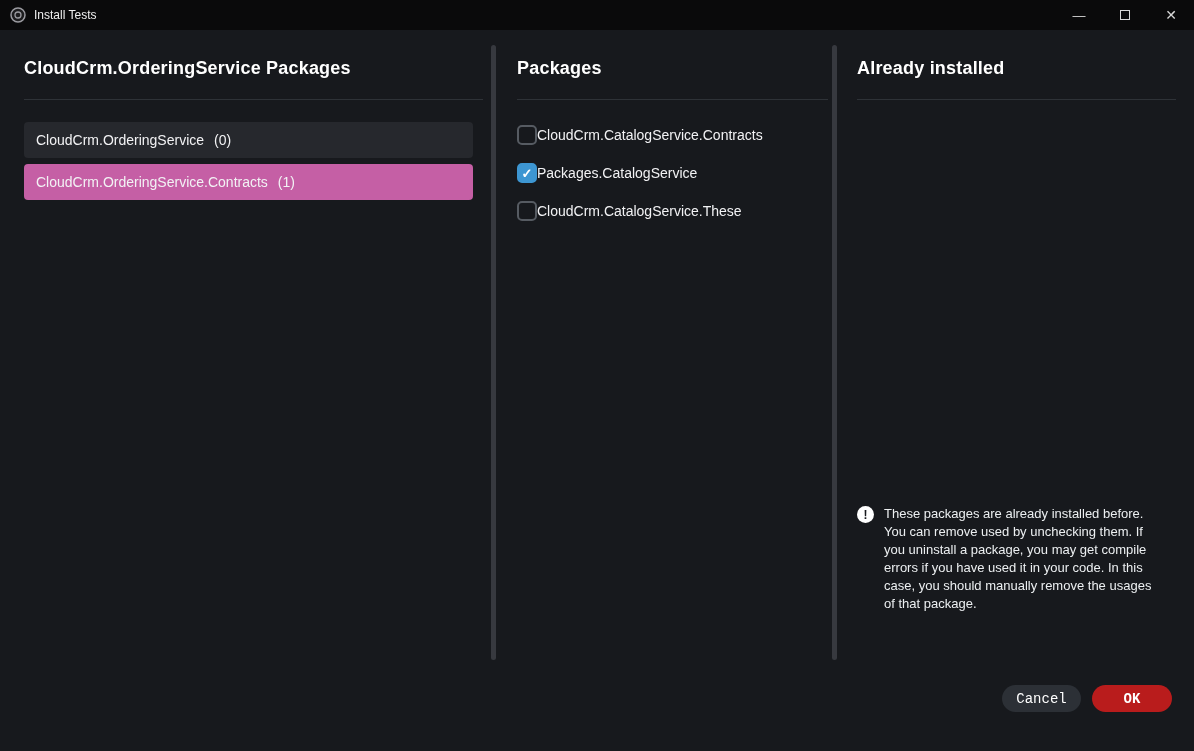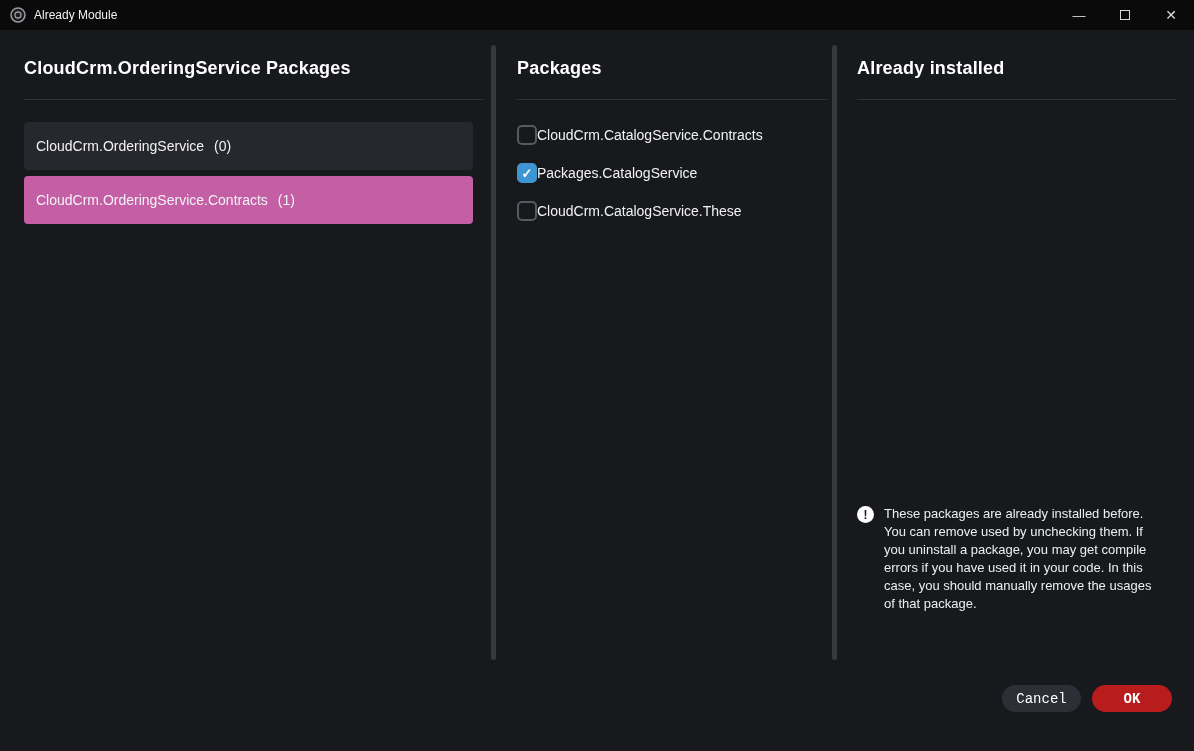--- a/index.html
+++ b/index.html
@@ -41,21 +41,21 @@
   .vsep {
     position:absolute; top:45px; width:5px; height:615px;
     background:#37393f; border-radius:3px;
   }
   .vsep-1 { left:491px; }
   .vsep-2 { left:832px; }
 
   
   .module-list { margin-top:22px; }
   .module-item {
-    width:449px; height:48px; border-radius:4px;
+    width:449px; height:36px; border-radius:4px;
     background:#26282d; margin-bottom:6px;
     display:flex; align-items:center; padding:0 12px;
     font-size:14px; color:#f2f2f4; cursor:default;
   }
   .module-item .count { margin-left:10px; }
   .module-item.selected { background:#c55fa5; }
 
   
   .package-list { margin-top:16px; }
   .package-row {
@@ -97,21 +97,21 @@
   .btn-ok     { left:1092px; width:80px; background:#b91c1c; color:#ffffff; font-weight:700; }
 </style>
 </head>
 <body>
 
 <div class="titlebar">
   <svg class="app-icon" viewBox="0 0 16 16">
     <circle cx="8" cy="8" r="7" fill="#1c1c1e" stroke="#9a9aa0" stroke-width="1.5"></circle>
     <circle cx="8" cy="8" r="3" fill="none" stroke="#9a9aa0" stroke-width="1.3"></circle>
   </svg>
-  <span class="titlebar-title">Already Module</span>
+  <span class="titlebar-title">Install Tests</span>
   <div class="win-controls">
     <button class="win-btn">
       <span>—</span>
     </button>
     <button class="win-btn">
       <span class="maximize-glyph"></span>
     </button>
     <button class="win-btn close">
       <span>✕</span>
     </button>

